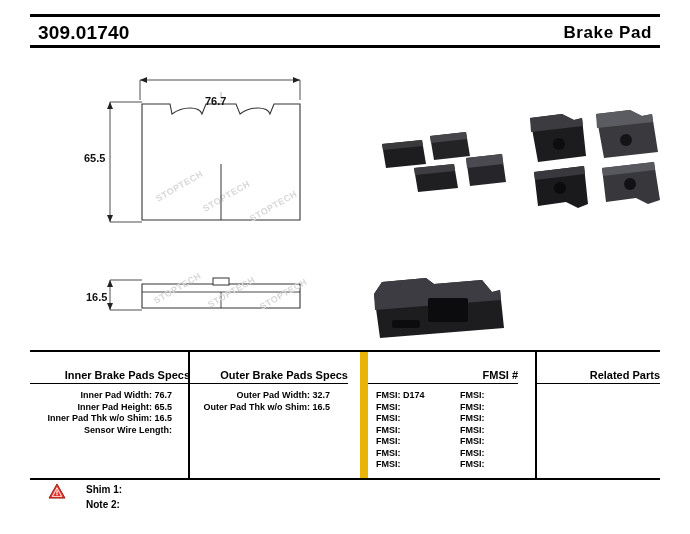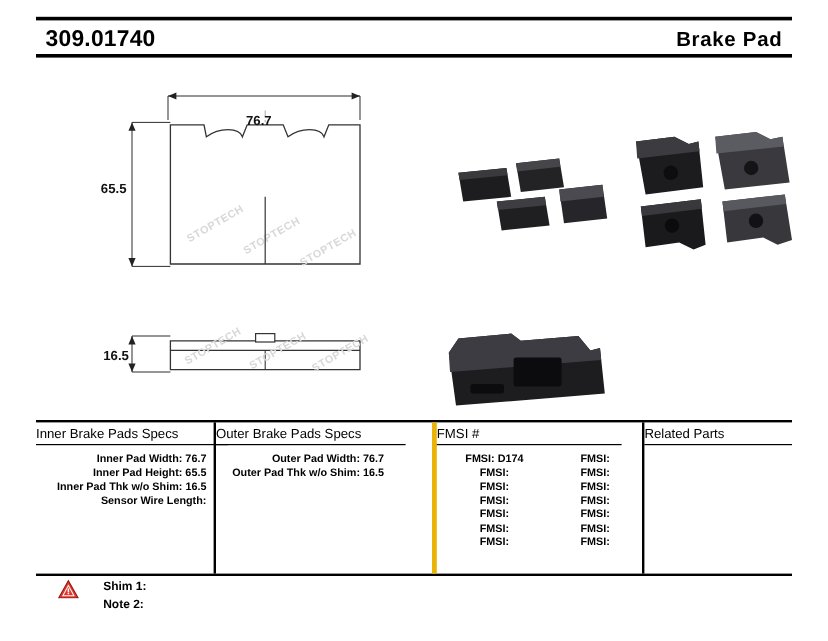--- a/index.html
+++ b/index.html
@@ -82,42 +82,41 @@
     border-bottom: 2px solid #000;
     box-sizing: border-box;
   }
   .specs .col {
     position: absolute;
     top: 0;
     height: 100%;
     box-sizing: border-box;
   }
   .col-1 { left: 0; width: 160px; }
-  .col-2 { left: 148px; width: 160px; border-left: 2px solid #000; }
-  .col-3 { left: 330px; width: 158px; border-left: 4px solid #eab308; }
+  .col-2 { left: 158px; width: 160px; border-left: 2px solid #000; }
+  .col-3 { left: 330px; width: 158px; border-left: 8px solid #eab308; }
   .col-4 { left: 505px; width: 125px; border-left: 2px solid #000; }
 
   .col-head {
-    text-align: left;
+    text-align: right;
     font-size: 11px;
-    font-weight: normal;
-    padding-top: 4px;
+    font-weight: bold;
+    padding-top: 17px;
     padding-bottom: 2px;
     border-bottom: 1.5px solid #000;
   }
   .col-body {
     padding-top: 6px;
     font-size: 9px;
     font-weight: bold;
   }
   .spec-row {
     height: 11.5px;
     line-height: 11.5px;
     white-space: nowrap;
-    text-align: center;
   }
   .spec-row.right {
     text-align: right;
     padding-right: 18px;
   }
   .fmsi-grid {
     position: relative;
     width: 100%;
   }
   .fmsi-col-a {
@@ -299,21 +298,21 @@
         <div class="spec-row right">Inner Pad Width: 76.7</div>
         <div class="spec-row right">Inner Pad Height: 65.5</div>
         <div class="spec-row right">Inner Pad Thk w/o Shim: 16.5</div>
         <div class="spec-row right">Sensor Wire Length:</div>
       </div>
     </div>
 
     <div class="col col-2">
       <div class="col-head">Outer Brake Pads Specs</div>
       <div class="col-body">
-        <div class="spec-row right">Outer Pad Width: 76.7</div>
+        <div class="spec-row right">Outer Pad Width: 32.7</div>
         <div class="spec-row right">Outer Pad Thk w/o Shim: 16.5</div>
       </div>
     </div>
 
     <div class="col col-3">
       <div class="col-head">FMSI #</div>
       <div class="col-body">
         <div class="fmsi-grid">
           <div class="fmsi-col-a">
             <div class="spec-row">FMSI:  D174</div>

